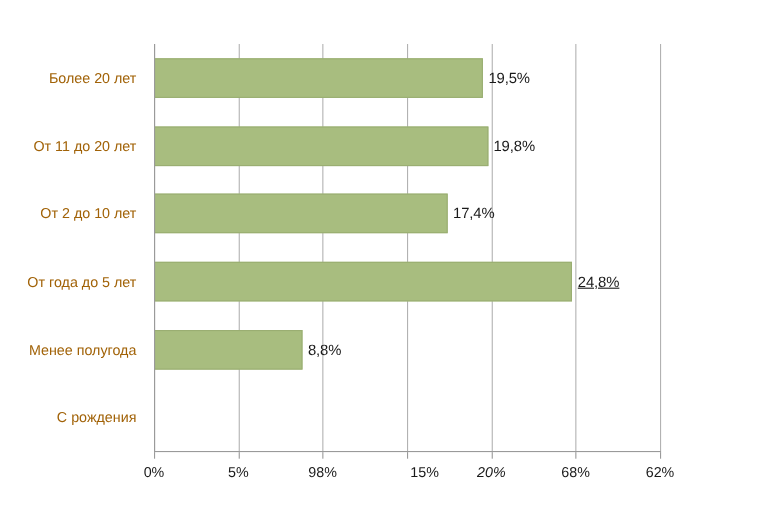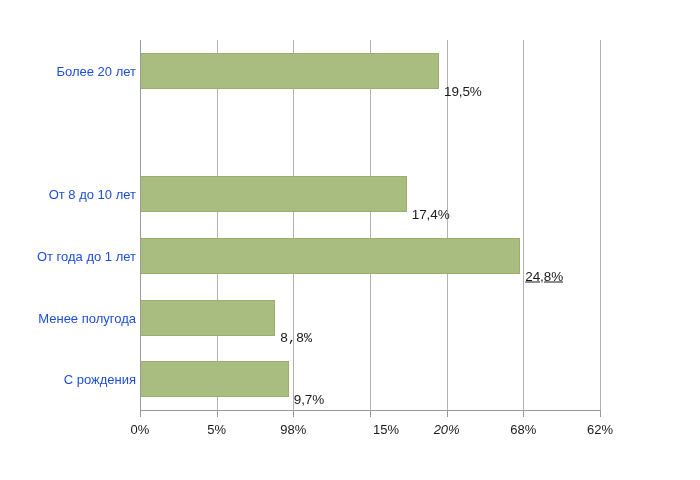--- a/index.html
+++ b/index.html
@@ -76,34 +76,33 @@
     box-sizing: border-box;
   }
   .bar-value {
     position: absolute;
     top: 50%;
     transform: translateY(-50%);
     white-space: nowrap;
     font-size: 13.5px;
     color: #1a1a1a;
     letter-spacing: -0.1px;
-    margin-top: 20px;
   }
 
   
   .cat-label {
     position: absolute;
     right: 0;
     width: 130px;
     text-align: right;
     font-size: 13px;
-    color: #1d4ed8;
+    color: #a16207;
     white-space: nowrap;
     transform: translateY(-50%);
-    padding-right: 4px;
+    padding-right: 16px;
     box-sizing: border-box;
   }
   #y-labels {
     position: absolute;
     left: 0;
     top: 40px;
     width: 140px;
     height: 370px;
   }
 
@@ -137,54 +136,55 @@
       <div class="gridline" style="left: 306.667px;"></div>
       <div class="gridline" style="left: 383.333px;"></div>
       <div class="gridline" style="left: 460px;"></div>
     </div>
 
   <div class="plot-area" id="bars-layer">
       <div class="bar-row" style="top: 12.8333px; width: 460px;">
         <div class="bar" style="width: 299px; background: rgb(168, 189, 127); border-color: rgb(154, 174, 114);"></div>
         <div class="bar-value" style="left: 304px;">19,5%</div>
       </div>
+      <div class="bar-row" style="top: 74.5px; width: 460px;">
+        <div class="bar" style="width: 303.6px; background: rgb(168, 189, 127); border-color: rgb(154, 174, 114);"></div>
+        <div class="bar-value" style="left: 308.6px;">19,8%</div>
+      </div>
       <div class="bar-row" style="top: 136.167px; width: 460px;">
         <div class="bar" style="width: 266.8px; background: rgb(168, 189, 127); border-color: rgb(154, 174, 114);"></div>
         <div class="bar-value" style="left: 271.8px; text-align: center;">17,4%</div>
       </div>
       <div class="bar-row" style="top: 197.833px; width: 460px;">
         <div class="bar" style="width: 380.267px; background: rgb(168, 189, 127); border-color: rgb(154, 174, 114);"></div>
         <div class="bar-value" style="left: 385.267px; text-decoration: underline;">24,8%</div>
       </div>
       <div class="bar-row" style="top: 259.5px; width: 460px;">
         <div class="bar" style="width: 134.933px; background: rgb(168, 189, 127); border-color: rgb(154, 174, 114);"></div>
-        <div class="bar-value" style="left: 139.933px; font-family: Liberation Mono, monospace;">8,8%</div>
-      </div>
-      <div class="bar-row" style="top: 321.167px; width: 460px;">
-        <div class="bar" style="width: 148.733px; background: rgb(168, 189, 127); border-color: rgb(154, 174, 114);"></div>
-        <div class="bar-value" style="left: 153.733px;">9,7%</div>
+        <div class="bar-value" style="left: 139.933px;">8,8%</div>
       </div>
     </div>
 
   <div class="axis-line-y"></div>
   <div class="axis-line-x"></div>
   <div id="ticks">
       <div class="tick-mark" style="left: 140px;"></div>
       <div class="tick-mark" style="left: 216.667px;"></div>
       <div class="tick-mark" style="left: 293.333px;"></div>
       <div class="tick-mark" style="left: 370px;"></div>
       <div class="tick-mark" style="left: 446.667px;"></div>
       <div class="tick-mark" style="left: 523.333px;"></div>
       <div class="tick-mark" style="left: 600px;"></div>
     </div>
 
   <div id="y-labels">
       <div class="cat-label" style="top: 30.8333px;">Более 20 лет</div>
-      <div class="cat-label" style="top: 154.167px;">От 8 до 10 лет</div>
-      <div class="cat-label" style="top: 215.833px;">От года до 1 лет</div>
+      <div class="cat-label" style="top: 92.5px;">От 11 до 20 лет</div>
+      <div class="cat-label" style="top: 154.167px;">От 2 до 10 лет</div>
+      <div class="cat-label" style="top: 215.833px;">От года до 5 лет</div>
       <div class="cat-label" style="top: 277.5px;">Менее полугода</div>
       <div class="cat-label" style="top: 339.167px;">С рождения</div>
     </div>
 
   <div id="x-labels">
       <div class="xtick-label" style="left: 0px;">0%</div>
       <div class="xtick-label" style="left: 76.6667px;">5%</div>
       <div class="xtick-label" style="left: 153.333px;">98%</div>
       <div class="xtick-label" style="left: 230px; margin-left: 16px;">15%</div>
       <div class="xtick-label" style="left: 306.667px; font-style: italic;">20%</div>

